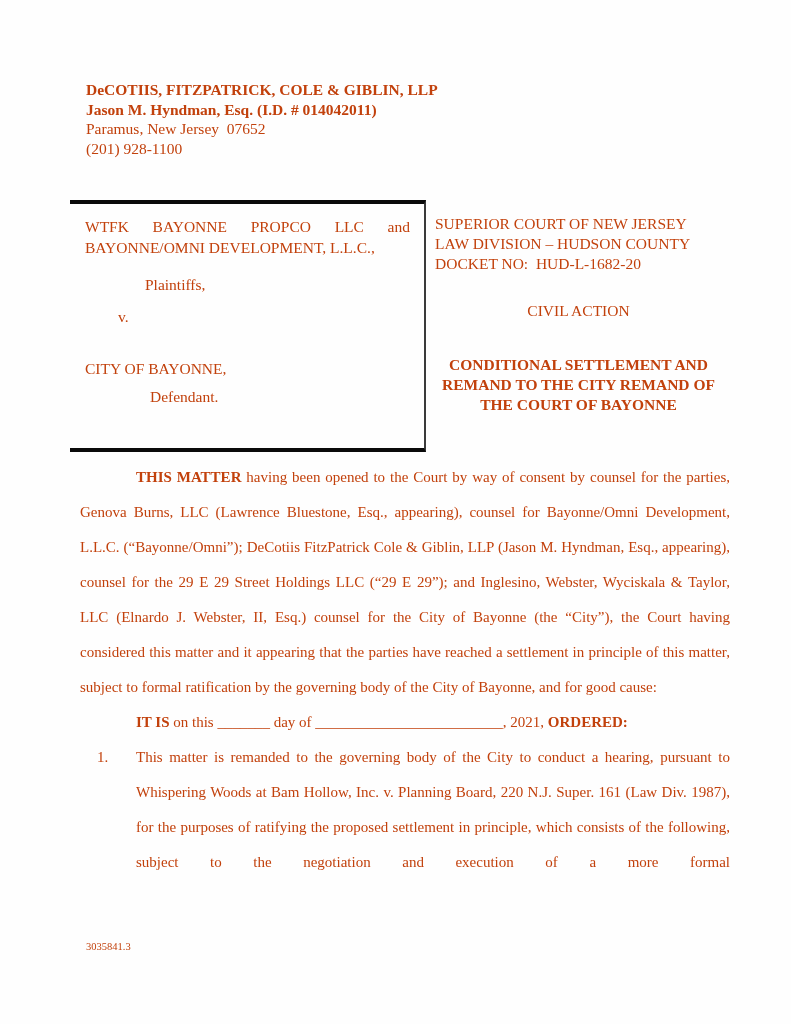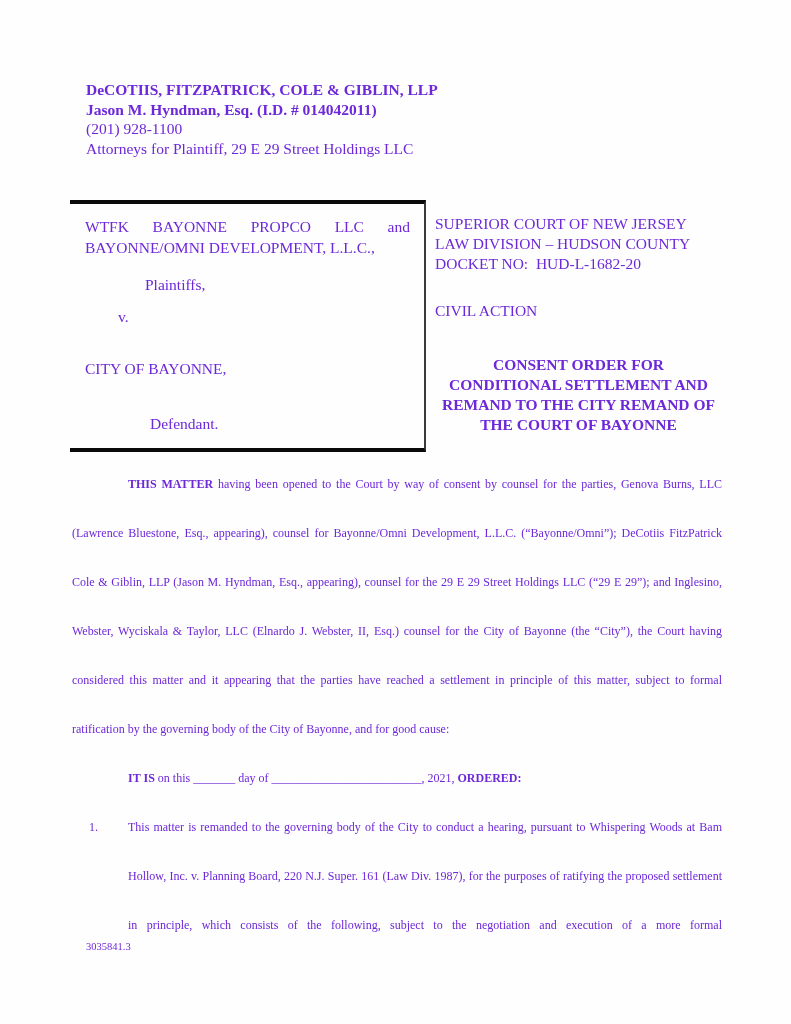--- a/index.html
+++ b/index.html
@@ -2,21 +2,21 @@
 <html><head>
 <meta charset="utf-8">
 <style>
   html, body { margin: 0; padding: 0; background: #888; }
   .page {
     position: relative;
     width: 791px;
     height: 1024px;
     margin: 0 auto;
     background: #fefefe;
-    color: #6d28d9;
+    color: #c2410c;
     font-family: "Liberation Serif", "DejaVu Serif", serif;
     overflow: hidden;
   }
   .b { font-weight: bold; }
   .u { }
 
   
   .attorney-block {
     position: absolute;
     left: 86px;
@@ -46,39 +46,39 @@
   }
   .party-line1 {
     line-height: 21px;
     text-align: justify;
     text-align-last: justify;
   }
   .party-line2 { line-height: 21px; }
   .plaintiffs-label { margin: 16px 0 0 60px; line-height: 21px; }
   .versus { margin: 11px 0 0 33px; line-height: 21px; }
   .defendant-name { margin: 31px 0 0 0; line-height: 21px; }
-  .defendant-label { margin: 34px 0 0 65px; line-height: 21px; }
+  .defendant-label { margin: 7px 0 0 65px; line-height: 21px; }
 
   .caption-right {
     flex: 1;
     box-sizing: border-box;
     padding: 14px 4px 0 9px;
   }
   .court-line { line-height: 20px; }
-  .civil-action { margin-top: 27px; line-height: 20px; }
+  .civil-action { margin-top: 27px; text-align: center; line-height: 20px; }
   .order-title { margin-top: 34px; text-align: center; font-weight: bold; line-height: 20px; }
 
   
   .body-text {
     position: absolute;
-    left: 72px;
+    left: 80px;
     top: 460px;
     width: 650px;
-    font-size: 12px;
-    line-height: 49px;
+    font-size: 15px;
+    line-height: 35px;
     text-align: justify;
   }
   .para-first { text-indent: 56px; margin: 0; }
   .order-line { text-indent: 56px; margin: 0; }
   .ordered-item { display: flex; margin: 0; }
   .item-number {
     width: 56px;
     box-sizing: border-box;
     padding-left: 17px;
     flex: none;
@@ -99,40 +99,39 @@
   }
 </style>
 </head>
 <body>
 
 <div class="page">
 
   <div class="attorney-block">
     <div class="b">DeCOTIIS, FITZPATRICK, COLE &amp; GIBLIN, LLP</div>
     <div class="b">Jason M. Hyndman, Esq. (I.D. # 014042011)</div>
+    <div>Paramus, New Jersey&nbsp; 07652</div>
     <div>(201) 928-1100</div>
-    <div>Attorneys for Plaintiff, 29 E 29 Street Holdings LLC</div>
   </div>
 
   <div class="caption-row">
     <div class="caption-left">
       <div class="party-line1">WTFK BAYONNE PROPCO LLC and</div>
       <div class="party-line2">BAYONNE/OMNI DEVELOPMENT, L.L.C.,</div>
       <div class="plaintiffs-label">Plaintiffs,</div>
       <div class="versus">v.</div>
       <div class="defendant-name">CITY OF BAYONNE,</div>
       <div class="defendant-label">Defendant.</div>
     </div>
     <div class="caption-right">
       <div class="court-line">SUPERIOR COURT OF NEW JERSEY</div>
       <div class="court-line">LAW DIVISION – HUDSON COUNTY</div>
       <div class="court-line">DOCKET NO:&nbsp; HUD-L-1682-20</div>
       <div class="civil-action">CIVIL ACTION</div>
       <div class="order-title">
-        <div>CONSENT ORDER FOR</div>
         <div>CONDITIONAL SETTLEMENT AND</div>
         <div>REMAND TO THE CITY REMAND OF</div>
         <div>THE COURT OF BAYONNE</div>
       </div>
     </div>
   </div>
 
   <div class="body-text">
     <p class="para-first"><span class="b">THIS MATTER</span><span> having been opened to the Court by way of consent by counsel for the parties, Genova Burns, LLC (Lawrence Bluestone, Esq., appearing), counsel for Bayonne/Omni Development, L.L.C. (“Bayonne/Omni”); DeCotiis FitzPatrick Cole &amp; Giblin, LLP (Jason M. Hyndman, Esq., appearing), counsel for the 29 E 29 Street Holdings LLC (“29 E 29”); and Inglesino, Webster, Wyciskala &amp; Taylor, LLC (Elnardo J. Webster, II, Esq.) counsel for the City of Bayonne (the “City”), the Court having considered this matter and it appearing that the parties have reached a settlement in principle of this matter, subject to formal ratification by the governing body of the City of Bayonne, and for good cause:</span></p>
     <p class="order-line"><span class="b">IT IS</span><span> on this </span><span>_______</span><span> day of </span><span>_________________________</span><span>, 2021, </span><span class="b">ORDERED:</span></p>

